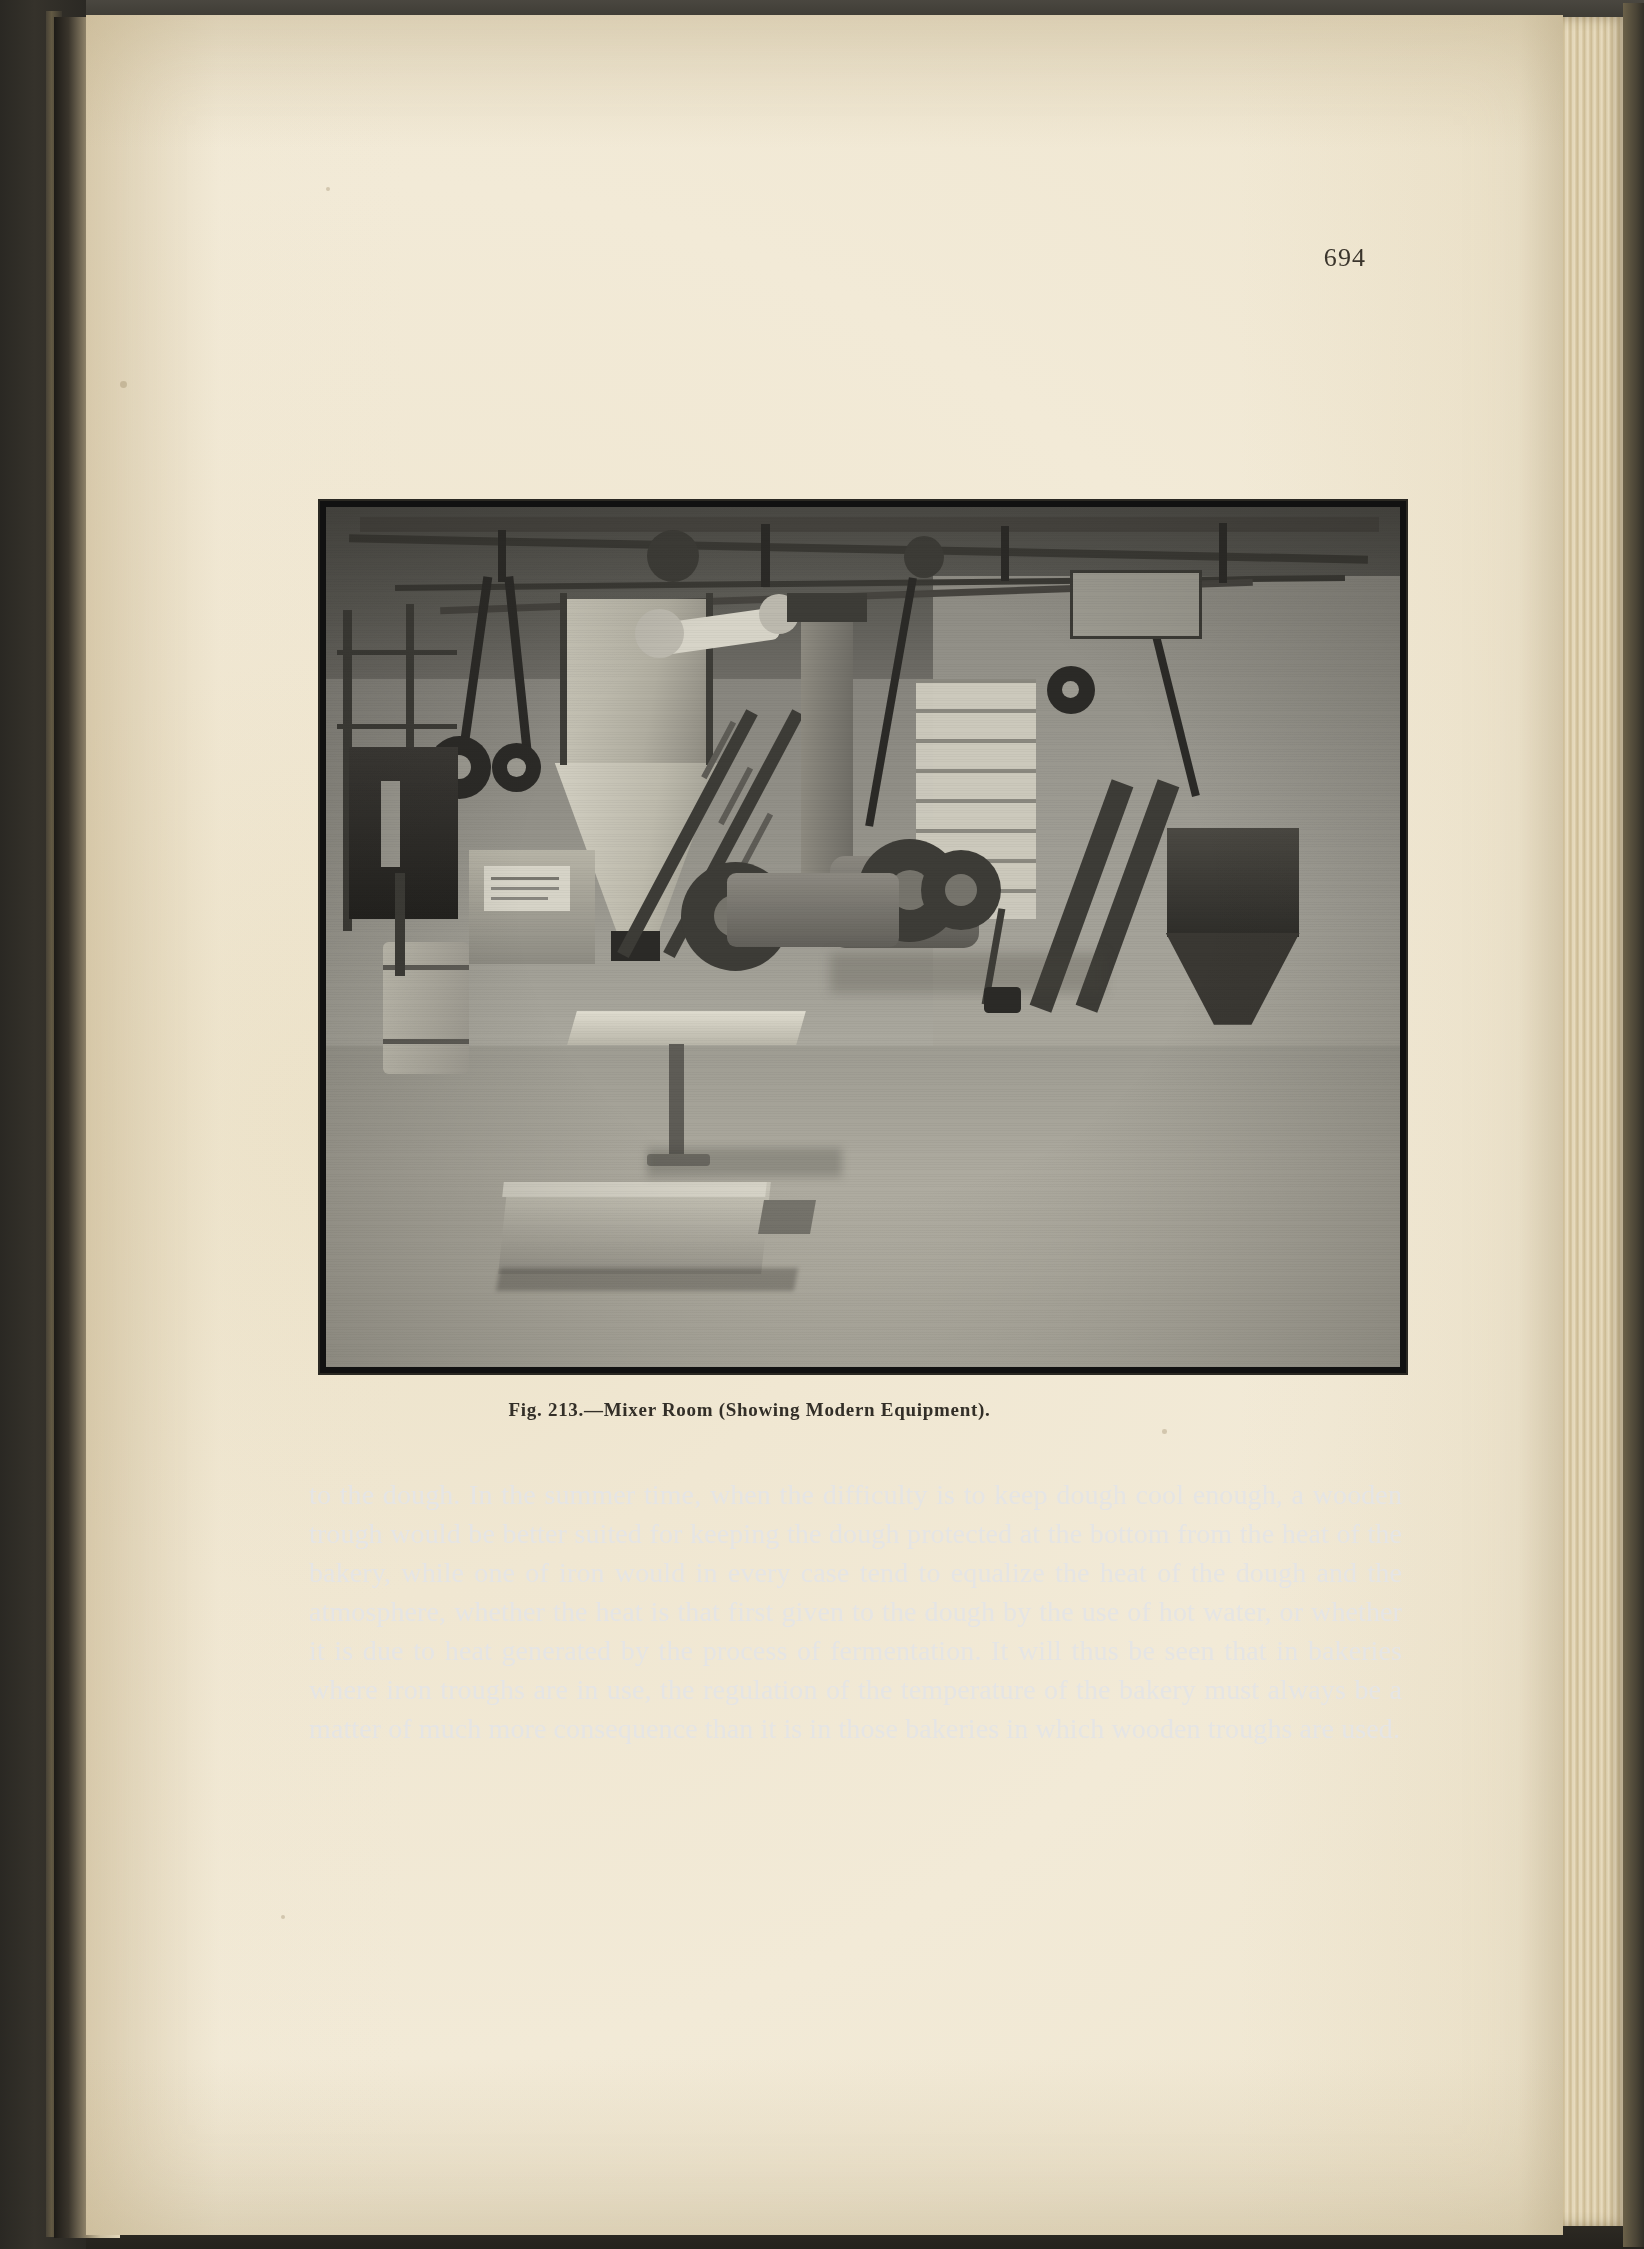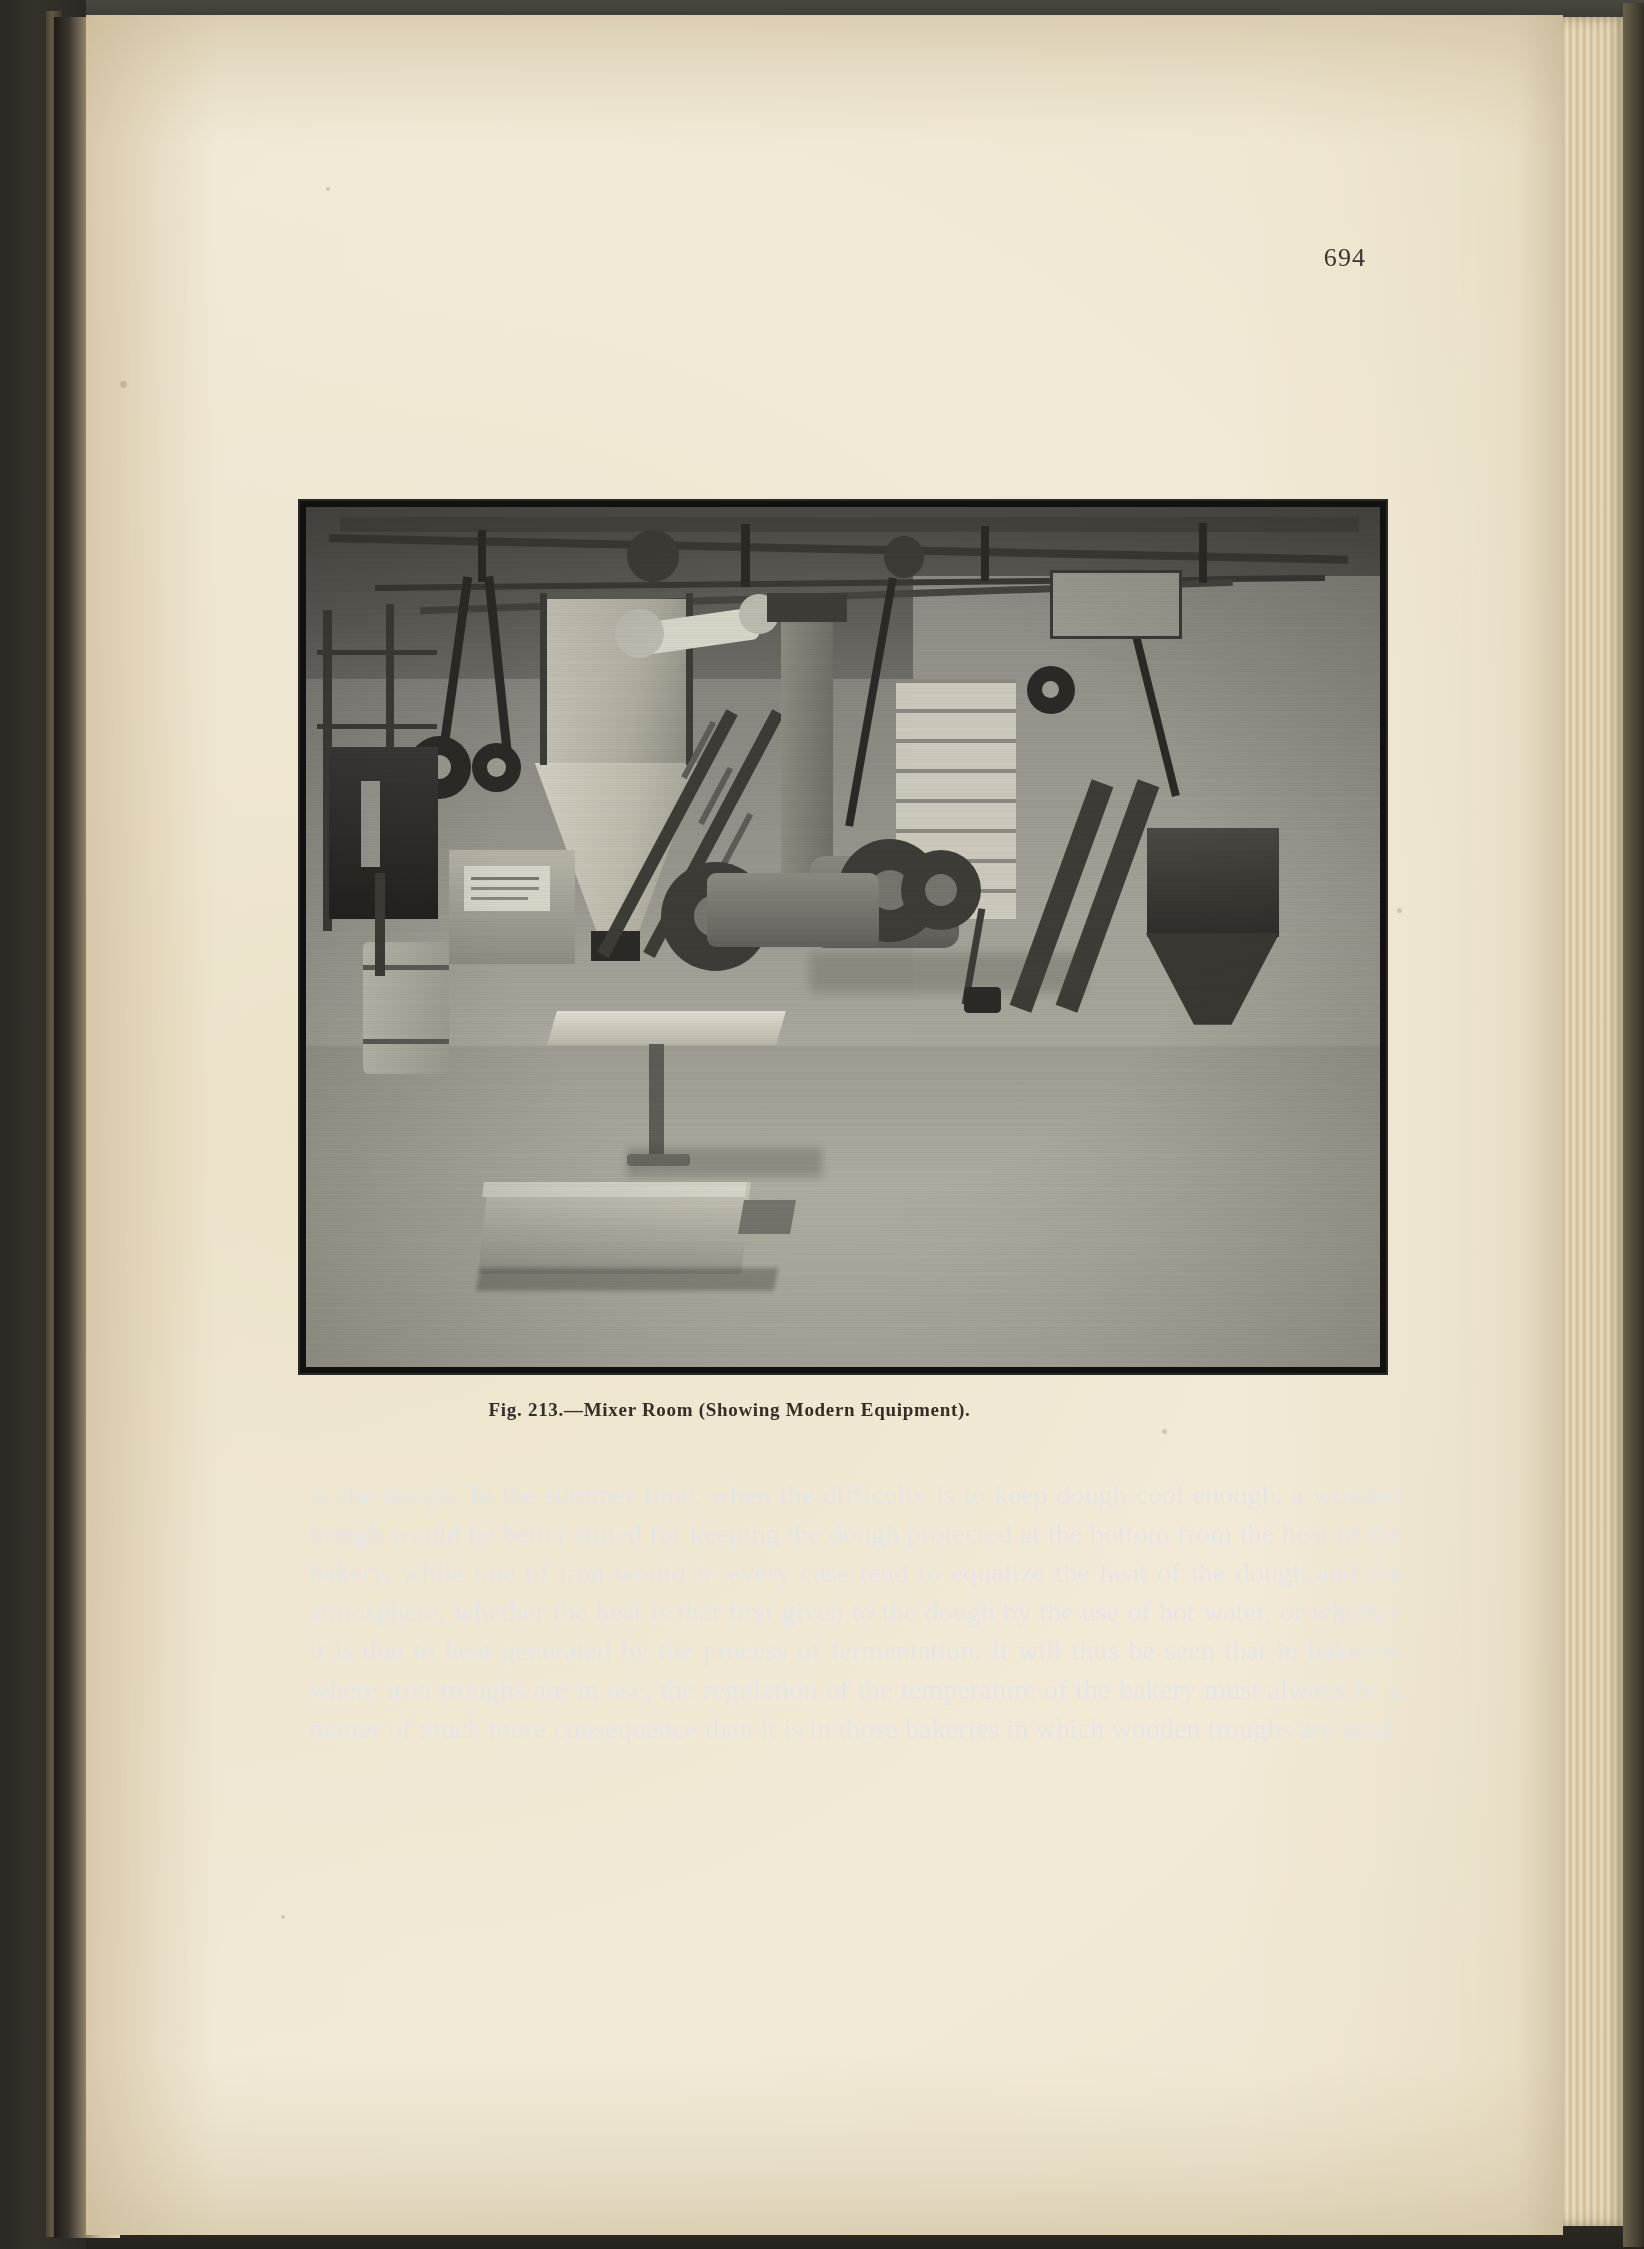--- a/index.html
+++ b/index.html
@@ -134,21 +134,21 @@
     text-align: center;
     font-family: "Liberation Serif", serif;
     font-size: 26px;
     letter-spacing: 1.1px;
     color: #3b352c;
   }
 
   
   .figure {
     position: absolute;
-    left: 212px;
+    left: 232px;
     top: 484px;
     width: 863px;
   }
   .fig-frame {
     position: relative;
     width: 1090px;
     height: 876px;
     border: 2.3px solid #2a2822;
     padding: 3.4px;
     background: #111;

